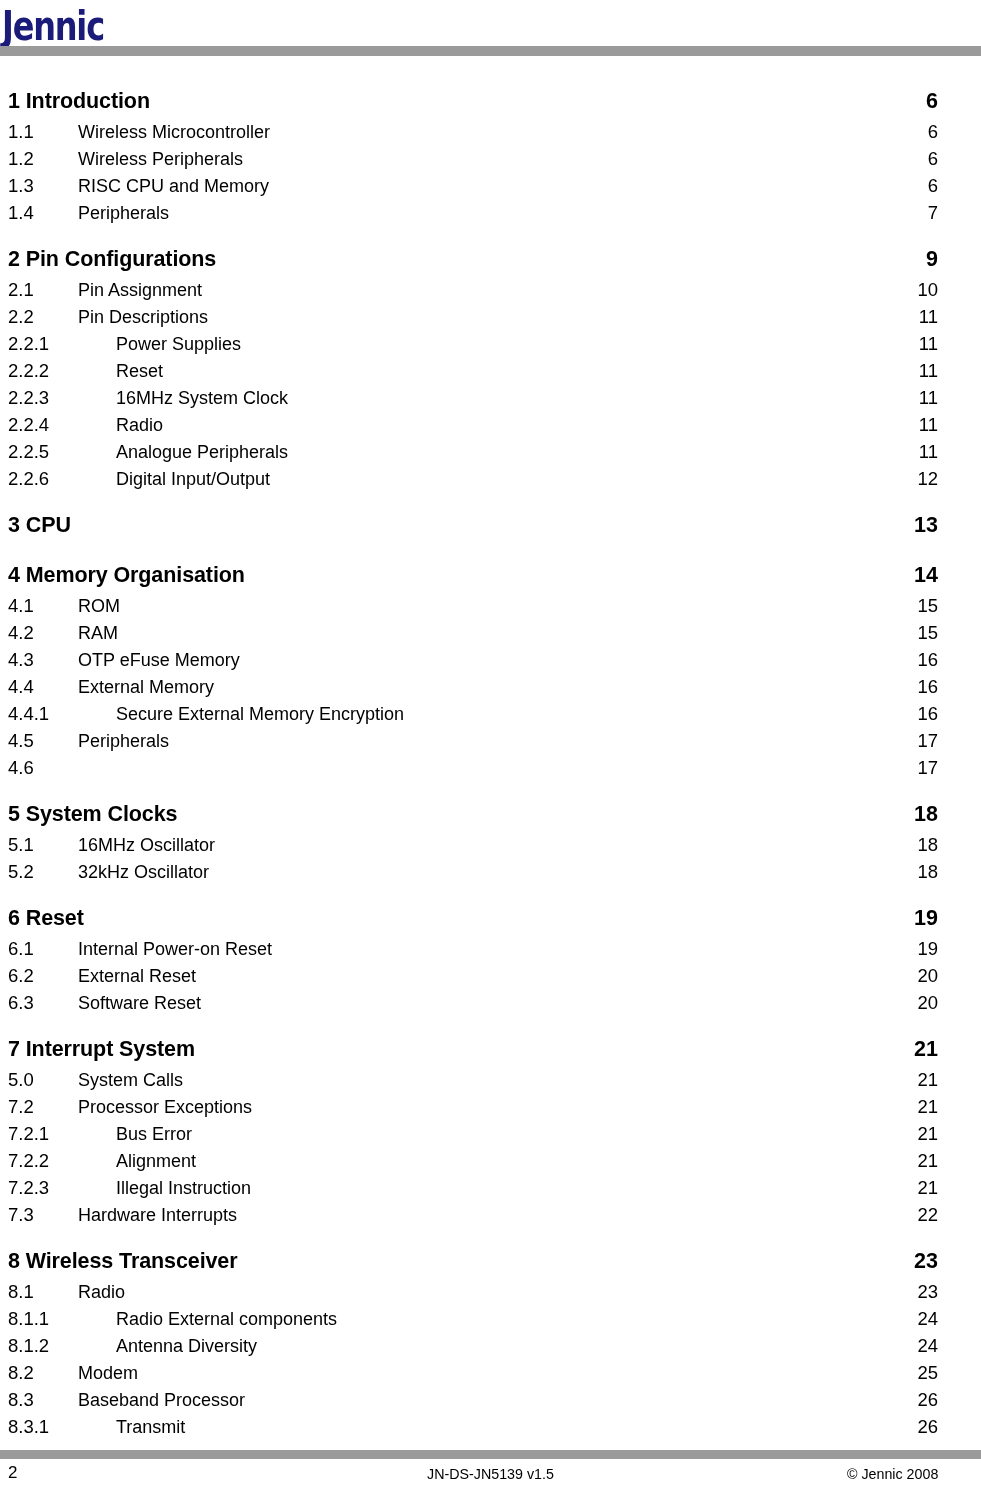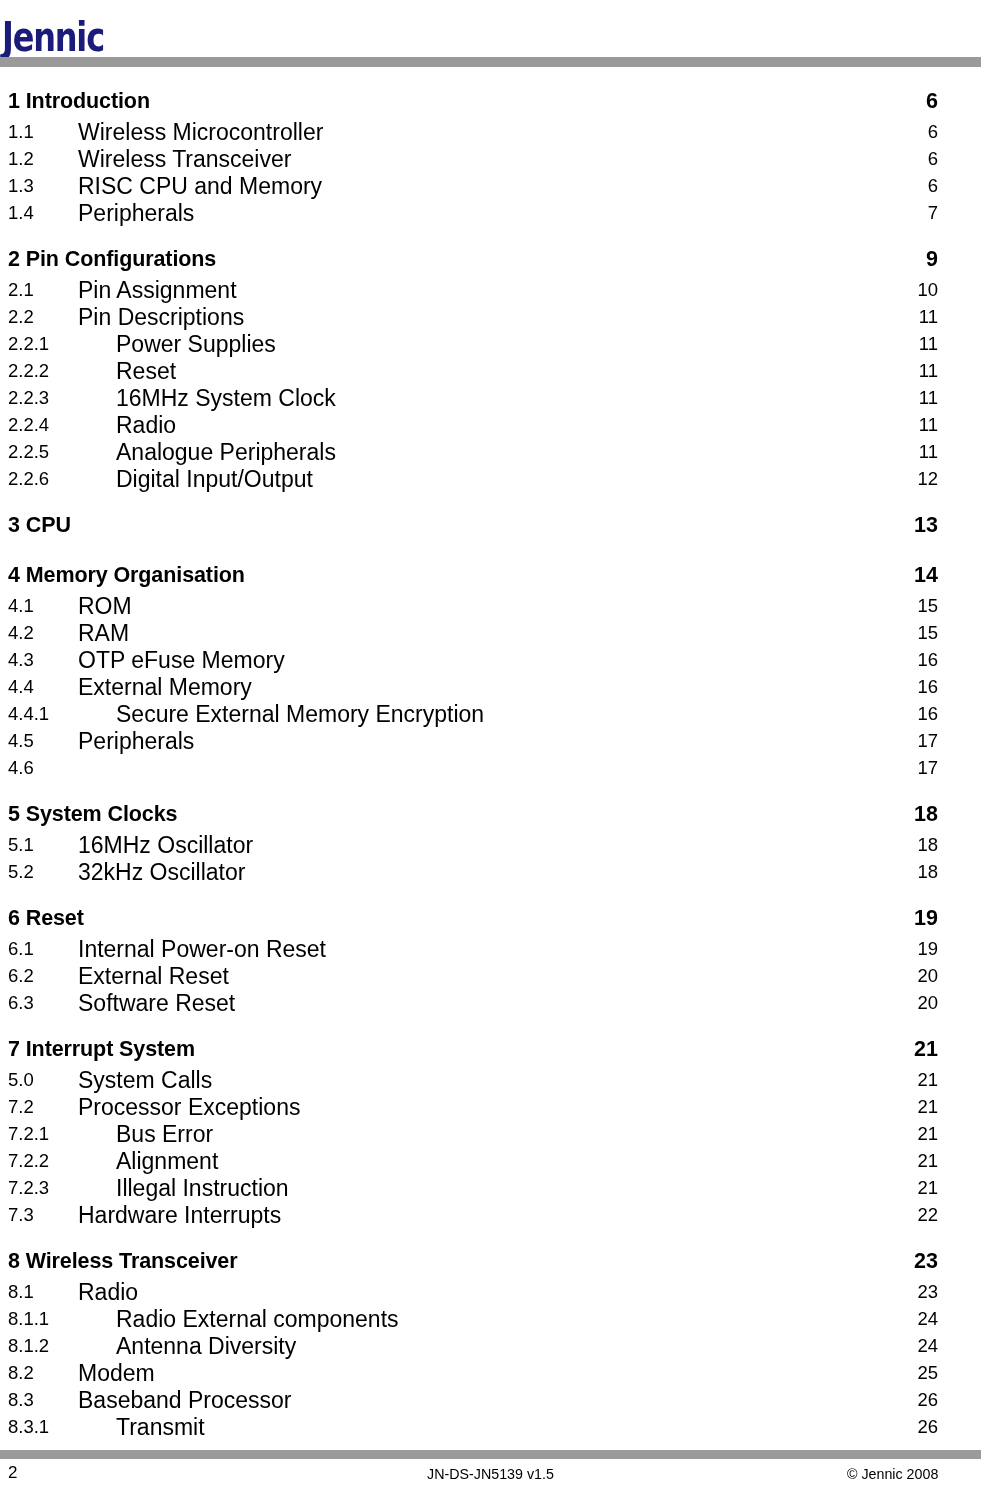--- a/index.html
+++ b/index.html
@@ -13,21 +13,21 @@
     position: relative;
     font-family: "Liberation Sans", sans-serif;
     color: #000000;
     overflow: hidden;
   }
 
   
   #page-header {
     position: absolute;
     left: 0;
-    top: 17px;
+    top: 6px;
     width: 981px;
     height: 52px;
   }
   #brand-logo {
     position: absolute;
     left: 2px;
     top: -2px;
     font-family: "DejaVu Sans", sans-serif;
     font-weight: bold;
     font-size: 40px;
@@ -90,21 +90,21 @@
 
   
   .entry .num {
     left: 8px;
     top: 0;
     font-size: 18.5px;
     line-height: 26px;
   }
   .entry .title {
     top: 0;
-    font-size: 23px;
+    font-size: 18px;
     line-height: 26px;
   }
   .entry.lvl2 .title { left: 78px; }
   .entry.lvl3 .title { left: 116px; }
   .entry .pageno {
     font-size: 18.5px;
     line-height: 26px;
   }
 
   .pageno {
@@ -170,21 +170,21 @@
       <span class="heading">1 Introduction</span>
       <span class="pageno">6</span>
     </div>
     <div class="toc-row entry lvl2">
       <span class="num">1.1</span>
       <span class="title">Wireless Microcontroller</span>
       <span class="pageno">6</span>
     </div>
     <div class="toc-row entry lvl2">
       <span class="num">1.2</span>
-      <span class="title">Wireless Transceiver</span>
+      <span class="title">Wireless Peripherals</span>
       <span class="pageno">6</span>
     </div>
     <div class="toc-row entry lvl2">
       <span class="num">1.3</span>
       <span class="title">RISC CPU and Memory</span>
       <span class="pageno">6</span>
     </div>
     <div class="toc-row entry lvl2">
       <span class="num">1.4</span>
       <span class="title">Peripherals</span>

